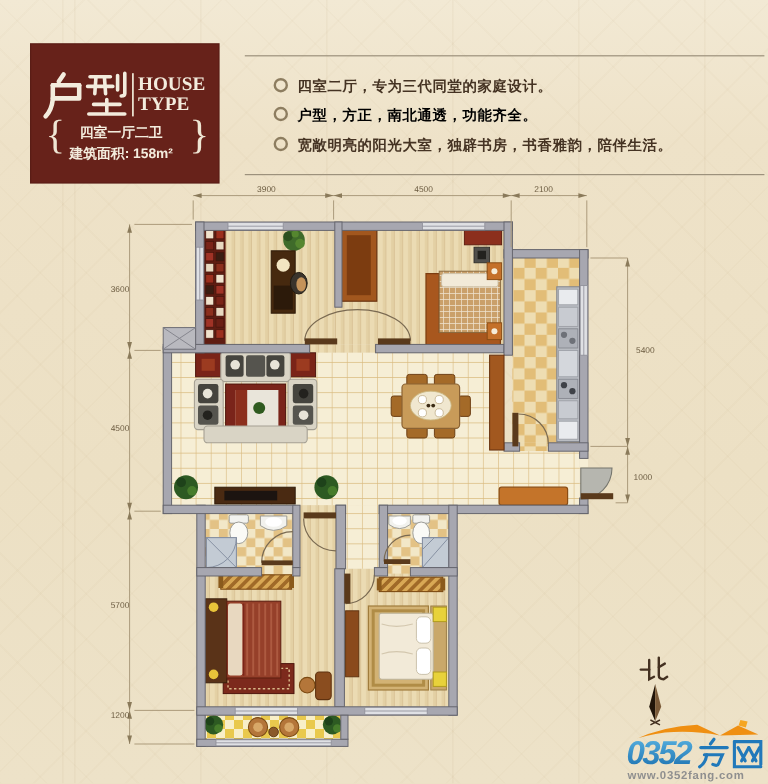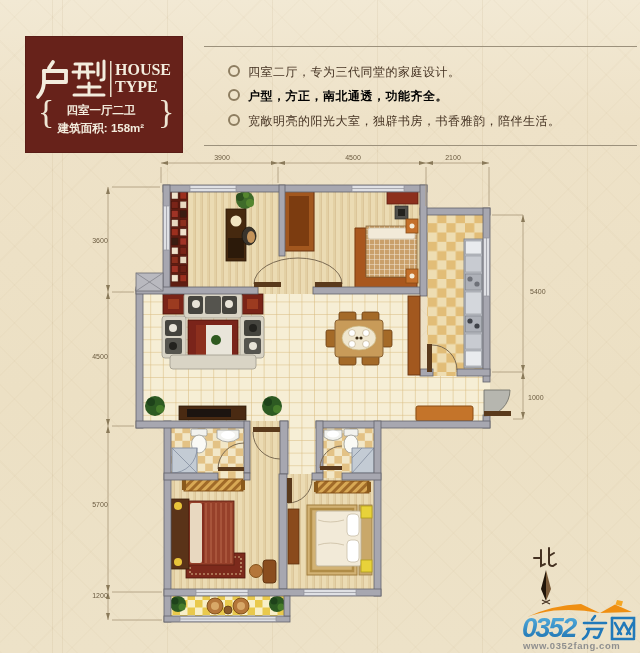--- a/index.html
+++ b/index.html
@@ -48,27 +48,27 @@
 
  <text x="75" y="77" text-anchor="middle" font-size="11.5" font-weight="bold" fill="#f3ecdd">四室一厅二卫</text>
 
  <text x="75" y="95" text-anchor="middle" font-size="11.5" font-weight="bold" fill="#f3ecdd">建筑面积: 158m²</text>
 </svg>
 
 <div style="position:absolute;left:204px;top:46px;width:433px;height:1px;background:#9c917c"></div>
 
 <div style="position:absolute;left:204px;top:145px;width:433px;height:1px;background:#9c917c"></div>
 
-<div style="position:absolute;left:228px;top:64px;font-size:12px;font-weight:normal;color:#453323;letter-spacing:.5px">
+<div style="position:absolute;left:228px;top:64px;font-size:12px;font-weight:bold;color:#453323;letter-spacing:.5px">
 <span style="display:inline-block;width:8px;height:8px;border:2px solid #8d7d60;border-radius:50%;margin-right:8px;vertical-align:-1px"></span>四室二厅，专为三代同堂的家庭设计。</div>
 
 <div style="position:absolute;left:228px;top:88px;font-size:12px;font-weight:bold;color:#000000;letter-spacing:.5px">
 <span style="display:inline-block;width:8px;height:8px;border:2px solid #8d7d60;border-radius:50%;margin-right:8px;vertical-align:-1px"></span>户型，方正，南北通透，功能齐全。</div>
 
-<div style="position:absolute;left:228px;top:113px;font-size:12px;font-weight:normal;color:#453323;letter-spacing:.5px">
+<div style="position:absolute;left:228px;top:113px;font-size:12px;font-weight:bold;color:#453323;letter-spacing:.5px">
 <span style="display:inline-block;width:8px;height:8px;border:2px solid #8d7d60;border-radius:50%;margin-right:8px;vertical-align:-1px"></span>宽敞明亮的阳光大室，独辟书房，书香雅韵，陪伴生活。</div>
 
 <svg id="plan" style="position:absolute;left:0;top:0" width="640" height="653" viewBox="0 0 640 653">
 <defs>
  <pattern id="pk" width="7" height="28" patternUnits="userSpaceOnUse">
   <rect width="7" height="28" fill="#ebdbb3"></rect>
         <rect x="4" width="3" height="28" fill="#e3d0a4"></rect>
   <rect x="6.3" width="0.7" height="28" fill="#d8c194"></rect>
  </pattern>
  <pattern id="ptile" width="12.6" height="12.6" patternUnits="userSpaceOnUse">

